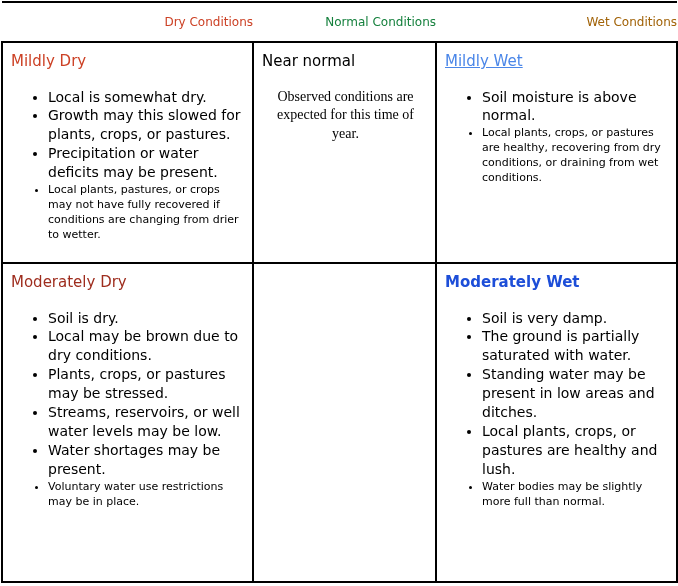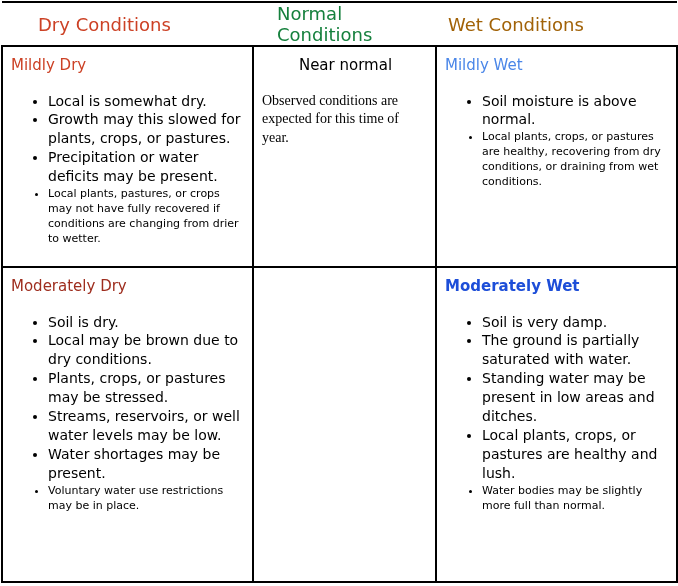--- a/index.html
+++ b/index.html
@@ -31,23 +31,23 @@
     vertical-align: top;
     padding: 9px 6px 6px 8px;
   }
   thead th {
     border-left: none;
     border-right: none;
     border-top: 2px solid #000;
     border-bottom: 2px solid #000;
     height: 40px;
     vertical-align: middle;
-    text-align: left;
+    text-align: right;
     font-weight: normal;
-    font-size: 18px;
+    font-size: 12px;
     padding: 0;
   }
   thead th.h-dry    { padding-left: 36px; }
   thead th.h-normal { padding-left: 24px; }
   thead th.h-wet    { padding-left: 12px; }
   tr.row-1 { height: 221px; }
   .cell-heading {
     font-size: 15px;
     line-height: 1.3;
     margin: 0 0 16px 0;
@@ -64,20 +64,21 @@
   }
   ul.bullet-list li.small {
     font-size: 11px;
     line-height: 1.37;
   }
   .serif-note {
     font-family: "Liberation Serif", serif;
     font-size: 14px;
     line-height: 1.35;
     margin: 6px 0 0 0;
+    text-align: center;
   }
 </style>
 </head>
 <body>
 
 <div class="frame">
   <table class="cond-table">
     <colgroup>
       <col class="c1">
         <col class="c2">
@@ -95,25 +96,25 @@
         <td>
           <p class="cell-heading" style="color: rgb(204, 65, 37);">Mildly Dry</p>
           <ul class="bullet-list">
             <li>Local is somewhat dry.</li>
             <li>Growth may this slowed for plants, crops, or pastures.</li>
             <li>Precipitation or water deficits may be present.</li>
             <li class="small">Local plants, pastures, or crops may not have fully recovered if conditions are changing from drier to wetter.</li>
           </ul>
         </td>
         <td>
-          <p class="cell-heading" style="color: rgb(0, 0, 0); text-align: center;">Near normal</p>
+          <p class="cell-heading" style="color: rgb(0, 0, 0);">Near normal</p>
           <p class="serif-note">Observed conditions are expected for this time of year.</p>
         </td>
         <td>
-          <p class="cell-heading" style="color: rgb(74, 134, 232);">Mildly Wet</p>
+          <p class="cell-heading" style="color: rgb(74, 134, 232); text-decoration: underline;">Mildly Wet</p>
           <ul class="bullet-list">
             <li>Soil moisture is above normal.</li>
             <li class="small">Local plants, crops, or pastures are healthy, recovering from dry conditions, or draining from wet conditions.</li>
           </ul>
         </td>
       </tr>
       <tr class="row-2">
         <td>
           <p class="cell-heading" style="color: rgb(158, 45, 30);">Moderately Dry</p>
           <ul class="bullet-list">

